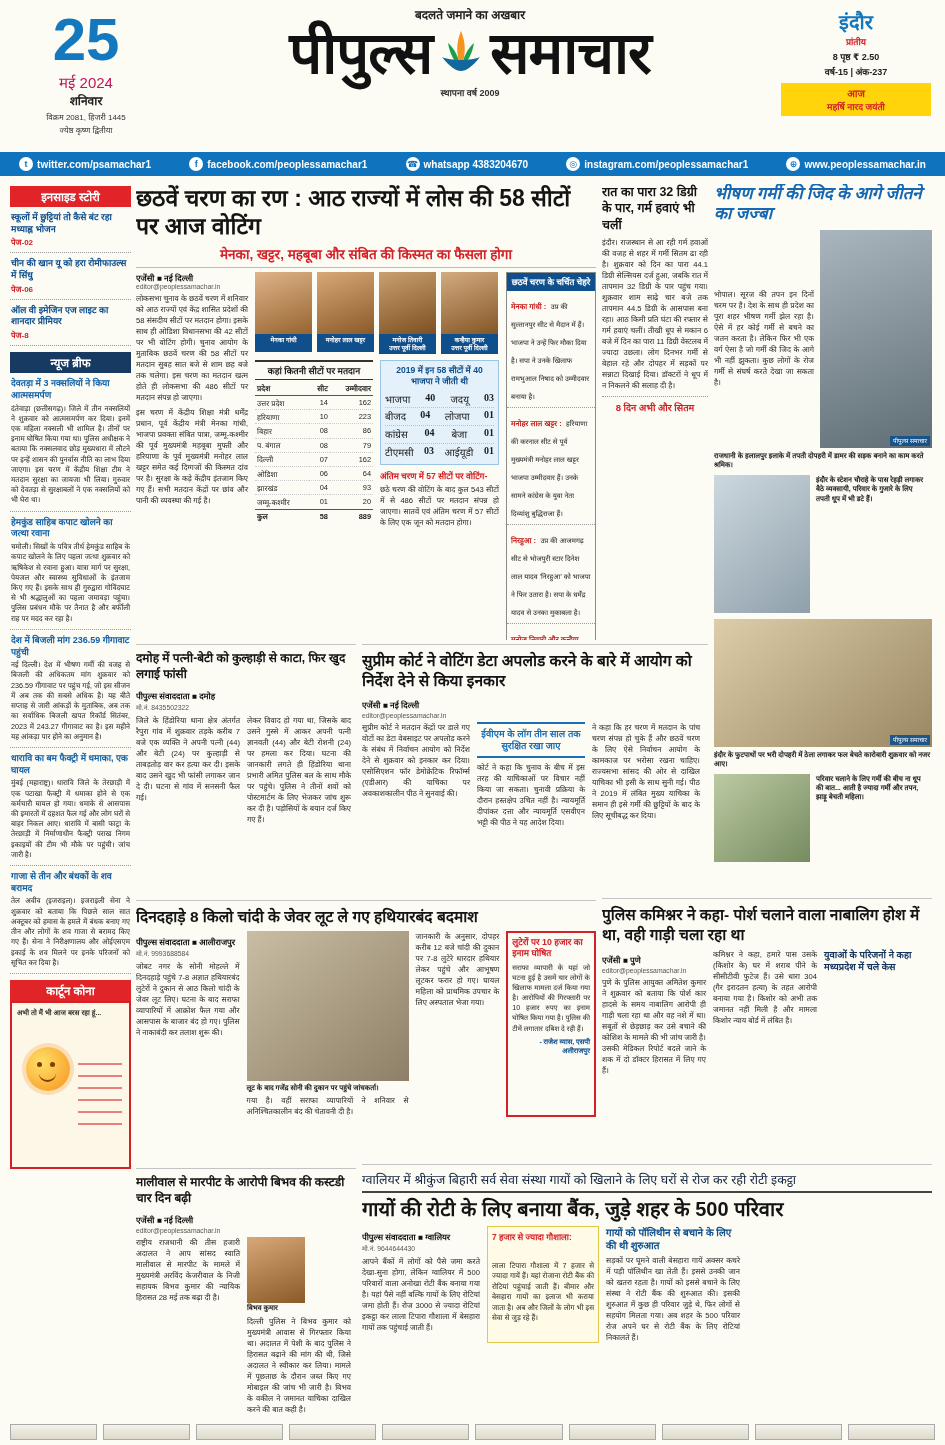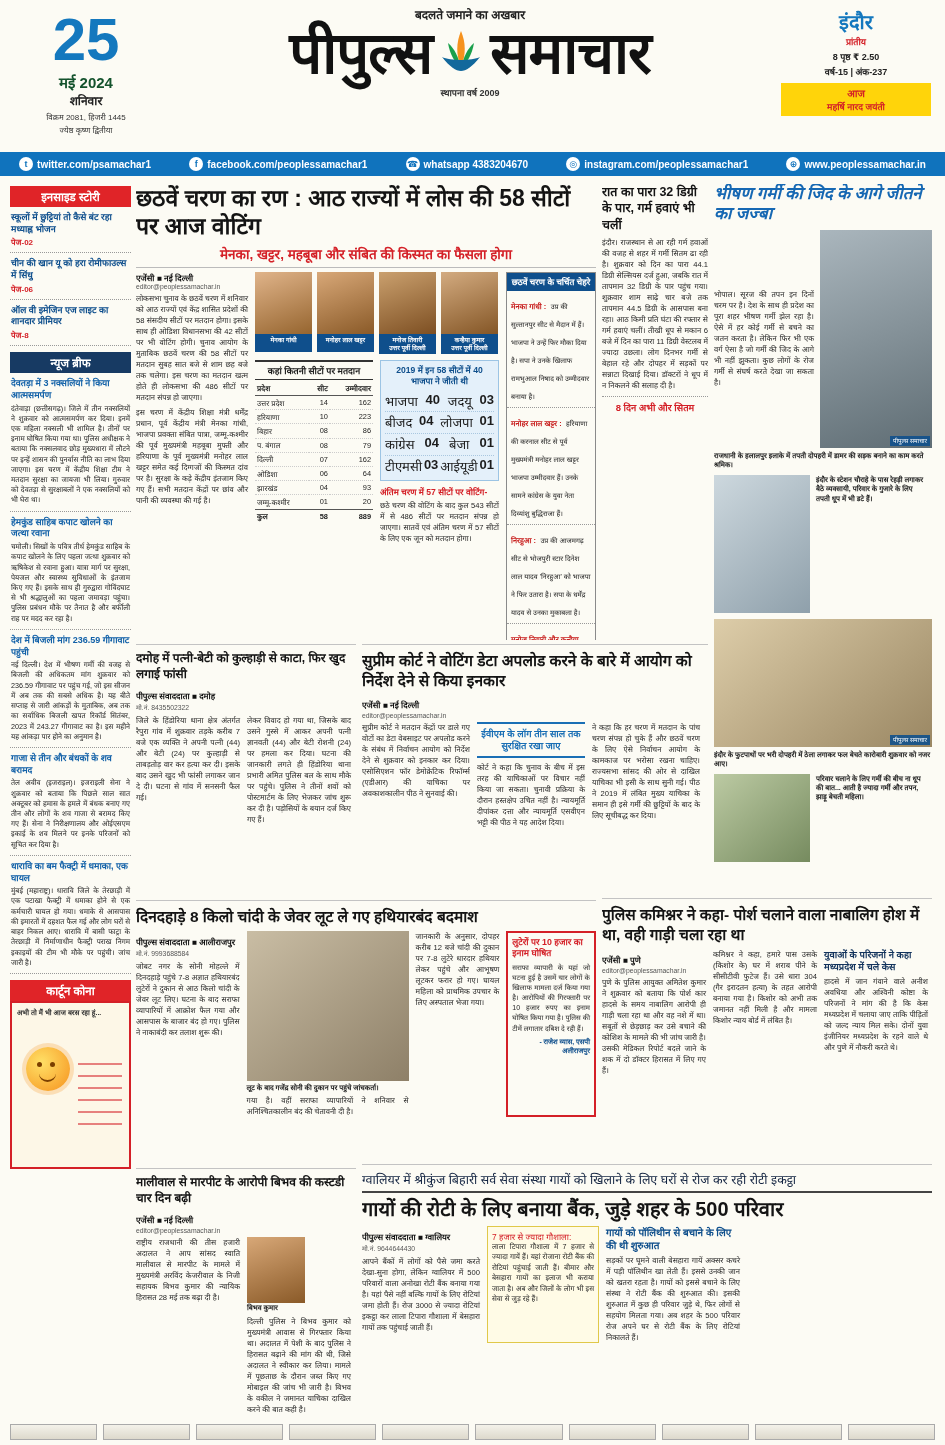--- a/index.html
+++ b/index.html
@@ -4,21 +4,21 @@
 <style>
   * { margin:0; padding:0; box-sizing:border-box; }
   html,body { background:#9a9a9a; }
   body { font-family:"Liberation Sans","DejaVu Sans",sans-serif; }
   .page { position:relative; width:945px; height:1445px; margin:0 auto; background:#fcfbf4; overflow:hidden; color:#1c1c1c; }
 
   
   .masthead { position:absolute; left:0; top:0; width:945px; height:152px; }
   .date-block { position:absolute; left:16px; top:10px; width:140px; text-align:center; }
   .date-day { font-size:60px; font-weight:800; color:#1478be; line-height:1; }
-  .date-month { font-size:15px; font-weight:bold; color:#14532d; margin-top:2px; }
+  .date-month { font-size:15px; font-weight:normal; color:#be185d; margin-top:2px; }
   .date-weekday { font-size:12px; font-weight:bold; color:#222; }
   .date-cal { font-size:8px; color:#333; margin-top:2px; }
   .title-block { position:absolute; left:180px; top:6px; width:580px; text-align:center; }
   .tagline { font-size:12px; font-weight:bold; color:#222; }
   .paper-title { font-size:58px; font-weight:800; color:#111; line-height:1.05; letter-spacing:-1px; display:flex; align-items:center; justify-content:center; gap:6px; }
   .lotus { width:46px; height:52px; display:inline-block; }
   .established { font-size:9px; font-weight:bold; color:#333; margin-top:2px; }
   .info-block { position:absolute; right:14px; top:8px; width:150px; text-align:center; }
   .city { font-size:20px; font-weight:800; color:#1478be; }
   .edition { font-size:9px; font-weight:bold; color:#d42027; }
@@ -81,21 +81,21 @@
   .cand .ph { width:57px; height:62px; }
   .cand-name { background:#0f4f8c; color:#fff; font-size:6.3px; font-weight:bold; text-align:center; line-height:1.25; padding:2px 1px; min-height:18px; }
   .mini-table { width:100%; border-collapse:collapse; font-size:7.4px; }
   .mini-table td { padding:1.6px 2px; border-bottom:1px dotted #ccc; }
   .mini-table td+td { text-align:right; }
   .mini-table .thead td { font-weight:bold; border-bottom:1px solid #555; }
   .mini-table .total td { font-weight:800; border-top:1px solid #555; border-bottom:none; }
   .tbl-title { font-size:9px; font-weight:800; text-align:center; border-top:2px solid #333; border-bottom:1px solid #333; padding:2px 0; margin-bottom:2px; }
   .won-box { background:#e4f0fa; border:1px solid #9cc4e4; padding:4px; }
   .won-title { color:#0f4f8c; font-weight:800; font-size:8.6px; text-align:center; line-height:1.3; margin-bottom:3px; }
-  .won-row { display:flex; font-size:13px; justify-content:space-between; padding:1.4px 0; border-bottom:1px dotted #a9c7e0; }
+  .won-row { display:flex; font-size:10px; justify-content:space-between; padding:1.4px 0; border-bottom:1px dotted #a9c7e0;font-family:Liberation Serif, serif; }
   .won-row b { font-weight:800; }
   .final-title { font-size:8.6px; font-weight:800; color:#d42027; margin:5px 0 2px; }
   .faces-box { border:1px solid #8a8a8a; height:100%; }
   .faces-title { background:#0f4f8c; color:#fff; font-size:8.6px; font-weight:800; text-align:center; padding:3px 2px; }
   .face-entry { padding:4px 4px; border-bottom:1px dotted #999; }
   .face-name { font-size:7.4px; font-weight:800; color:#c8201f; }
   .face-text { font-size:7px; line-height:1.4; text-align:justify; color:#222; }
 
   
   .weather { left:602px; top:184px; width:106px; height:456px; }
@@ -123,21 +123,21 @@
 
   .maliwal { left:136px; top:1168px; width:220px; height:252px; }
   .cow { left:362px; top:1164px; width:570px; height:256px; }
   .cow-kicker { font-size:12.5px; font-weight:400; color:#10213f; border-bottom:2px solid #444; padding-bottom:3px; margin-bottom:4px; }
   .cow-hl { font-size:20px; line-height:1.2; margin-bottom:5px; }
   .green-banner { position:absolute; left:0; top:0; right:0; background:#0a8a3c; color:#fffbe0; font-size:9.5px; font-weight:800; text-align:center; padding:2px 0; }
   .weekend-badge { position:absolute; left:-2px; top:24px; }
   .weekend-badge .b1 { background:#d42027; color:#fff; font-size:7px; font-weight:bold; padding:2px 4px; display:block; }
   .weekend-badge .b2 { background:#ffd40a; color:#d42027; font-size:7px; font-weight:800; padding:1px 4px; display:block; }
   .yellow-box { background:#fffbe6; border:1px solid #e0c84a; padding:4px; }
-  .yellow-title { color:#d42027; font-weight:400; font-size:8.4px; margin-bottom:0; }
+  .yellow-title { color:#d42027; font-weight:700; font-size:8.4px; margin-bottom:19px; }
   .cow-sub { color:#0f4f8c; font-weight:800; font-size:10px; line-height:1.3; margin-bottom:3px; }
 
   
   .footer-strip { position:absolute; left:10px; top:1424px; width:925px; height:16px; display:flex; gap:6px; }
   .thumb { flex:1; border:1px solid #aaa; background:linear-gradient(180deg,#f4f2ea,#ddd9cc); }
 </style>
 </head>
 <body>
 
 <div class="page">
@@ -225,26 +225,26 @@
     </div>
     <div class="brief">
       <div class="brief-hl">हेमकुंड साहिब कपाट खोलने का जत्था रवाना</div>
       <div class="brief-bt">चमोली। सिखों के पवित्र तीर्थ हेमकुंड साहिब के कपाट खोलने के लिए पहला जत्था शुक्रवार को ऋषिकेश से रवाना हुआ। यात्रा मार्ग पर सुरक्षा, पेयजल और स्वास्थ्य सुविधाओं के इंतजाम किए गए हैं। इसके साथ ही गुरुद्वारा गोविंदघाट से भी श्रद्धालुओं का पहला जमावड़ा पहुंचा। पुलिस प्रबंधन मौके पर तैनात है और बर्फीली राह पर मदद कर रहा है।</div>
     </div>
     <div class="brief">
       <div class="brief-hl">देश में बिजली मांग 236.59 गीगावाट पहुंची</div>
       <div class="brief-bt">नई दिल्ली। देश में भीषण गर्मी की वजह से बिजली की अधिकतम मांग शुक्रवार को 236.59 गीगावाट पर पहुंच गई, जो इस सीजन में अब तक की सबसे अधिक है। यह बीते सप्ताह से जारी आंकड़ों के मुताबिक, अब तक का सर्वाधिक बिजली खपत रिकॉर्ड सितंबर, 2023 में 243.27 गीगावाट का है। इस महीने यह आंकड़ा पार होने का अनुमान है।</div>
     </div>
     <div class="brief">
+      <div class="brief-hl">धारावि का बम फैक्ट्री में धमाका, एक घायल</div>
+      <div class="brief-bt">मुंबई (महाराष्ट्र)। धारावि जिले के तेरछाड़ी में एक पटाखा फैक्ट्री में धमाका होने से एक कर्मचारी घायल हो गया। धमाके से आसपास की इमारतों में दहशत फैल गई और लोग घरों से बाहर निकल आए। धारावि में बासी फाट्रा के तेरछाड़ी में निर्माणाधीन फैक्ट्री पराख निगम इकाइयों की टीम भी मौके पर पहुंची। जांच जारी है।</div>
+    </div>
+    <div class="brief">
       <div class="brief-hl">गाजा से तीन और बंधकों के शव बरामद</div>
       <div class="brief-bt">तेल अवीव (इजराइल)। इजराइली सेना ने शुक्रवार को बताया कि पिछले साल सात अक्टूबर को हमास के हमले में बंधक बनाए गए तीन और लोगों के शव गाजा से बरामद किए गए हैं। सेना ने निरीक्षणालय और ओईएसएम इकाई के शव मिलने पर इनके परिजनों को सूचित कर दिया है।</div>
-    </div>
-    <div class="brief">
-      <div class="brief-hl">धारावि का बम फैक्ट्री में धमाका, एक घायल</div>
-      <div class="brief-bt">मुंबई (महाराष्ट्र)। धारावि जिले के तेरछाड़ी में एक पटाखा फैक्ट्री में धमाका होने से एक कर्मचारी घायल हो गया। धमाके से आसपास की इमारतों में दहशत फैल गई और लोग घरों से बाहर निकल आए। धारावि में बासी फाट्रा के तेरछाड़ी में निर्माणाधीन फैक्ट्री पराख निगम इकाइयों की टीम भी मौके पर पहुंची। जांच जारी है।</div>
     </div>
 
     <div class="banner banner-red" style="margin-top:6px;">कार्टून कोना</div>
     <div class="cartoon-box">
       <div class="cartoon-caption">अभी तो मैं भी आज बरस रहा हूं...</div>
       <div class="sun"></div>
       <div class="squiggle"></div>
     </div>
   </aside>
 
@@ -480,21 +480,20 @@
     <h2 class="hl hl-lg">पुलिस कमिश्नर ने कहा- पोर्श चलाने वाला नाबालिग होश में था, वही गाड़ी चला रहा था</h2>
     <div class="cols" style="margin-top:4px;">
       <div style="width:104px;">
         <span class="byline">एजेंसी ■ पुणे</span>
         <div class="sub-meta">editor@peoplessamachar.in</div>
         <p class="bt">पुणे के पुलिस आयुक्त अमितेश कुमार ने शुक्रवार को बताया कि पोर्श कार हादसे के समय नाबालिग आरोपी ही गाड़ी चला रहा था और वह नशे में था। सबूतों से छेड़छाड़ कर उसे बचाने की कोशिश के मामले की भी जांच जारी है। उसकी मेडिकल रिपोर्ट बदले जाने के शक में दो डॉक्टर हिरासत में लिए गए हैं।</p>
       </div>
       <p class="bt" style="width:104px;">कमिश्नर ने कहा, हमारे पास उसके (किशोर के) घर में शराब पीने के सीसीटीवी फुटेज हैं। उसे धारा 304 (गैर इरादतन हत्या) के तहत आरोपी बनाया गया है। किशोर को अभी तक जमानत नहीं मिली है और मामला किशोर न्याय बोर्ड में लंबित है।</p>
       <div style="width:104px;">
         <div class="porsche-sub">युवाओं के परिजनों ने कहा मध्यप्रदेश में चले केस</div>
-        <p class="bt">हादसे में जान गंवाने वाले अनीश अवधिया और अश्विनी कोष्टा के परिजनों ने मांग की है कि केस मध्यप्रदेश में चलाया जाए ताकि पीड़ितों को जल्द न्याय मिल सके। दोनों युवा इंजीनियर मध्यप्रदेश के रहने वाले थे और पुणे में नौकरी करते थे।</p>
       </div>
     </div>
   </section>
 
   <section class="sec maliwal rule-top">
     <h2 class="hl hl-md">मालीवाल से मारपीट के आरोपी बिभव की कस्टडी चार दिन बढ़ी</h2>
     <div style="margin:3px 0 2px;">
       <span class="byline">एजेंसी ■ नई दिल्ली</span>
       <div class="sub-meta">editor@peoplessamachar.in</div>
     </div>

